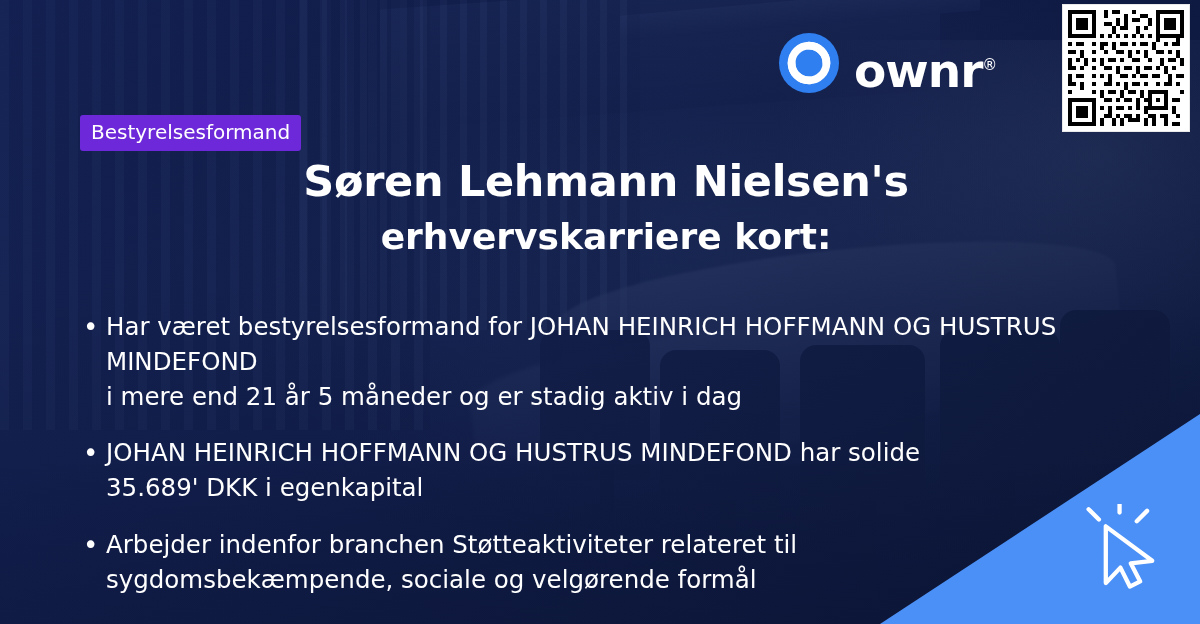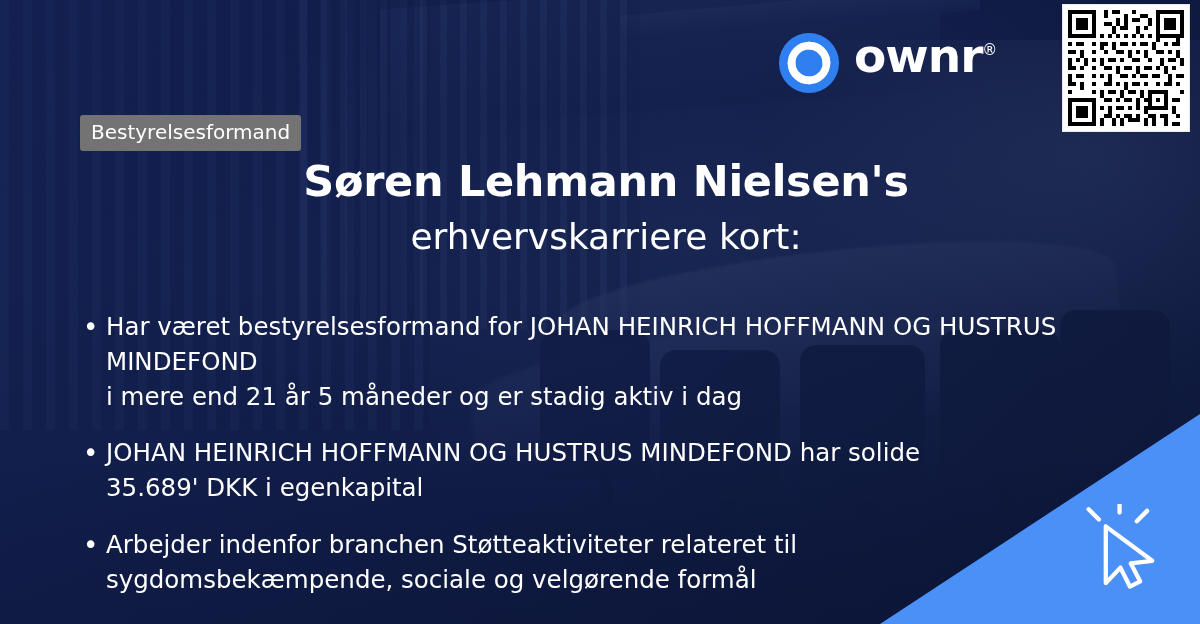--- a/index.html
+++ b/index.html
@@ -95,21 +95,21 @@
   .corner-triangle {
     position:absolute; right:0; bottom:0; width:320px; height:210px;
     background:linear-gradient(135deg, #4a90f7 0%, #4a90f7 100%);
     clip-path:polygon(100% 0, 100% 100%, 0 100%);
   }
   .cursor-icon { position:absolute; right:34px; bottom:34px; width:86px; height:86px; }
 
   
   .logo-wrap {
     position:absolute; left:778px; top:32px;
-    display:flex; align-items:flex-start; gap:14px;
+    display:flex; align-items:flex-end; gap:14px;
   }
   .logo-mark { width:62px; height:62px; }
   .logo-text {
     color:#ffffff; font-size:47px; font-weight:bold; letter-spacing:-1px;
     line-height:1; position:relative;
   }
   .logo-reg { font-size:15px; vertical-align:super; font-weight:normal; }
 
   
   .qr-box {
@@ -117,32 +117,32 @@
     width:128px; height:128px;
     background:#ffffff; padding:5px;
     border:1px solid #e9e9e9;
   }
   .qr-box svg { display:block; width:100%; height:100%; }
 
   
   .content { position:absolute; left:0; top:0; width:100%; height:100%; }
   .badge {
     position:absolute; left:80px; top:115px;
-    background:#737373; color:#ffffff;
+    background:#6d28d9; color:#ffffff;
     font-size:20px; padding:5px 11px 7px 11px;
     border-radius:3px;
     white-space:nowrap;
   }
   .headline {
     position:absolute; left:76px; top:155px; width:1060px;
     color:#ffffff; font-size:43px; font-weight:bold; line-height:1.24;
     letter-spacing:-0.3px;
     text-align:center;
   }
-  .headline .l2 { font-weight:normal; font-size:36px; letter-spacing:0px; }
+  .headline .l2 { font-weight:bold; font-size:36px; letter-spacing:0px; }
 
   .bullets {
     position:absolute; left:80px; top:310px; width:1130px;
     list-style:none;
   }
   .bullets li {
     position:relative;
     color:#ffffff;
     font-size:24.5px;
     line-height:1.42;

